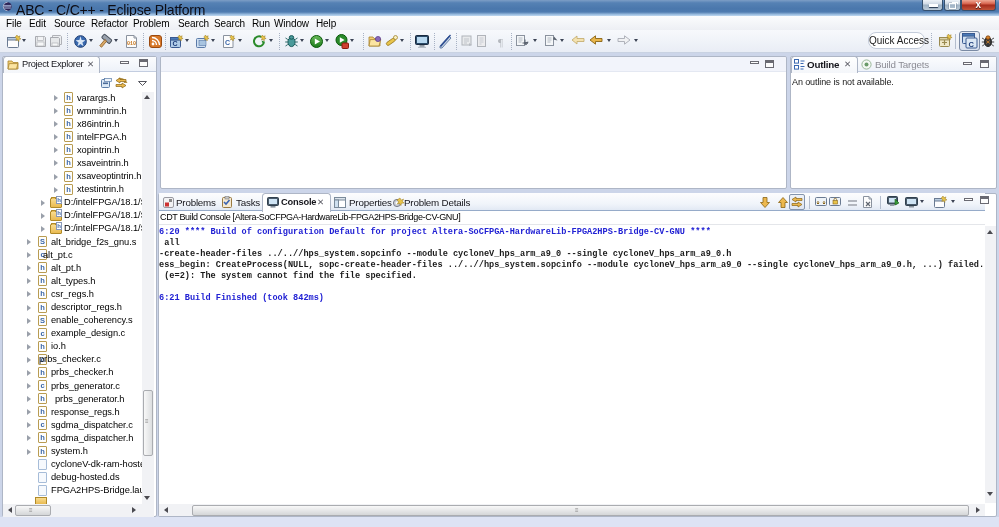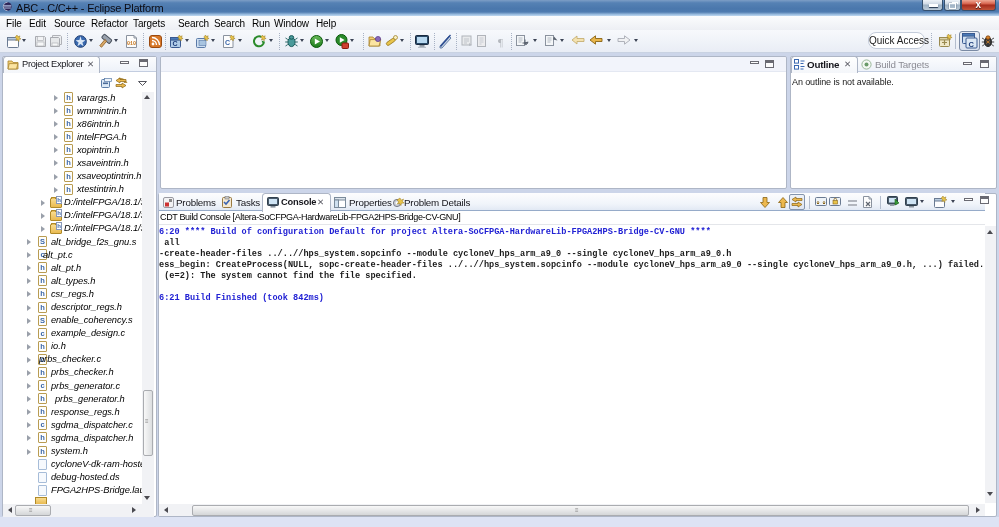--- a/index.html
+++ b/index.html
@@ -3,21 +3,21 @@
 <meta charset="utf-8">
 <style>
   * { margin:0; padding:0; box-sizing:border-box; }
   html,body { width:999px; height:527px; overflow:hidden; }
   body { font-family:"Liberation Sans", sans-serif; position:relative; background:#ccd5e9; }
   .abs { position:absolute; }
 
   
   #titlebar { left:0; top:0; width:999px; height:16px;
     background:linear-gradient(#7d9ec6 0%, #5581b4 18%, #4a77ac 55%, #4f7cb0 75%, #a6c6e6 93%, #bdd6ee 100%); }
-  #title-text { left:16px; top:2px; font-size:11px; letter-spacing:-0.2px; color:#0c0c14; }
+  #title-text { left:16px; top:2px; font-size:14px; letter-spacing:-0.2px; color:#0c0c14; }
   .winbtn { top:0; height:11px; border:1px solid #35506e; border-top:none; border-radius:0 0 3px 3px; }
   #btn-min { left:922px; width:21px; background:linear-gradient(#eef3f8 0%, #cfd9e4 40%, #9fb2c4 50%, #bccbd9 100%); }
   #btn-max { left:944px; width:17px; background:linear-gradient(#eef3f8 0%, #cfd9e4 40%, #9fb2c4 50%, #bccbd9 100%); }
   #btn-close { left:961px; width:35px; background:linear-gradient(#efa995 0%, #d6604a 40%, #a52c1c 50%, #c2543a 100%); }
   .wglyph { position:absolute; color:#fff; }
 
   
   #menubar { left:0; top:16px; width:999px; height:14px; background:linear-gradient(#fbfcfd, #edeff4); font-size:10px; color:#000; }
   #menubar span { position:absolute; top:2px; letter-spacing:-0.1px; }
 
@@ -38,21 +38,21 @@
   .tabx { position:absolute; top:3px; font-size:8.5px; color:#5a5a64; }
   .mmbar { position:absolute; width:9px; height:3px; border:1px solid #6a6a72; background:#fcfcfc; }
   .mmbox { position:absolute; width:9px; height:8px; border:1px solid #6a6a72; background:#fcfcfc; }
   .mmbox i { position:absolute; left:0; top:0; width:7px; height:2px; background:#6a6a72; }
 
   
   #explorer { left:2px; top:56px; width:155px; height:461px; }
   #tree { left:3px; top:92px; width:139px; height:411px; overflow:hidden; font-size:9.3px; letter-spacing:-0.05px; color:#000; }
   .trow { height:13.1px; position:relative; white-space:nowrap; }
   .tarrow { position:absolute; top:3px; width:0; height:0; border-top:3.2px solid transparent; border-bottom:3.2px solid transparent; border-left:4.2px solid #9aa0aa; }
-  .tlabel { position:absolute; top:0.5px;font-style:italic; }
+  .tlabel { position:absolute; top:0.5px; }
   .fi { position:absolute; top:0px; width:9px; height:11px; background:#fefefc; border:1px solid #b99c52; border-radius:1px;
         font:bold 7.5px "Liberation Sans", sans-serif; color:#3a66a8; text-align:center; line-height:10px; }
   .fi-f { background:#f6f9fd; border:1px solid #a6bcd8; }
   .fol { position:absolute; top:1px; width:12px; height:10px; background:linear-gradient(#f8dc90,#e9ba50); border:1px solid #b08a28; border-radius:1px; }
   .folflap { position:absolute; left:0px; top:-2px; width:5px; height:2px; background:#e8c05e; border:1px solid #b08a28; border-bottom:none; border-radius:1px 1px 0 0; }
   .foldoc { position:absolute; right:-1px; top:-3px; width:6px; height:8px; background:#fff; border:1px solid #8898b8; font:bold 6px "Liberation Sans", sans-serif; color:#3a66a8; text-align:center; line-height:7px; }
 
   
   #editor { left:160px; top:56px; width:627px; height:133px; }
   #editor-strip { left:161px; top:57px; width:625px; height:15px; background:#f2f4fb; border-radius:2px 2px 0 0; }
@@ -104,21 +104,21 @@
   </div>
 <div id="btn-close" class="abs winbtn">
     <span class="wglyph" style="left:13.5px;top:-1.5px;font:bold 10px 'Liberation Sans';color:#fff;text-shadow:0 1px 1px #401008">x</span>
   </div>
 
 <div id="menubar" class="abs">
   <span style="left:6px">File</span>
     <span style="left:29px">Edit</span>
     <span style="left:54px">Source</span>
   <span style="left:91px">Refactor</span>
-    <span style="left:133px">Targets</span>
+    <span style="left:133px">Problem</span>
     <span style="left:178px">Search</span>
   <span style="left:214px">Search</span>
     <span style="left:252px">Run</span>
     <span style="left:274px">Window</span>
     <span style="left:316px">Help</span>
 </div>
 
 <div id="toolbar" class="abs"></div>
 <svg class="abs" style="left:7px;top:35px" width="14" height="13" viewBox="0 0 14 13">
     <rect x="0.5" y="2.5" width="11" height="10" rx="1" fill="#fdfdfe" stroke="#6a7a92"></rect>

